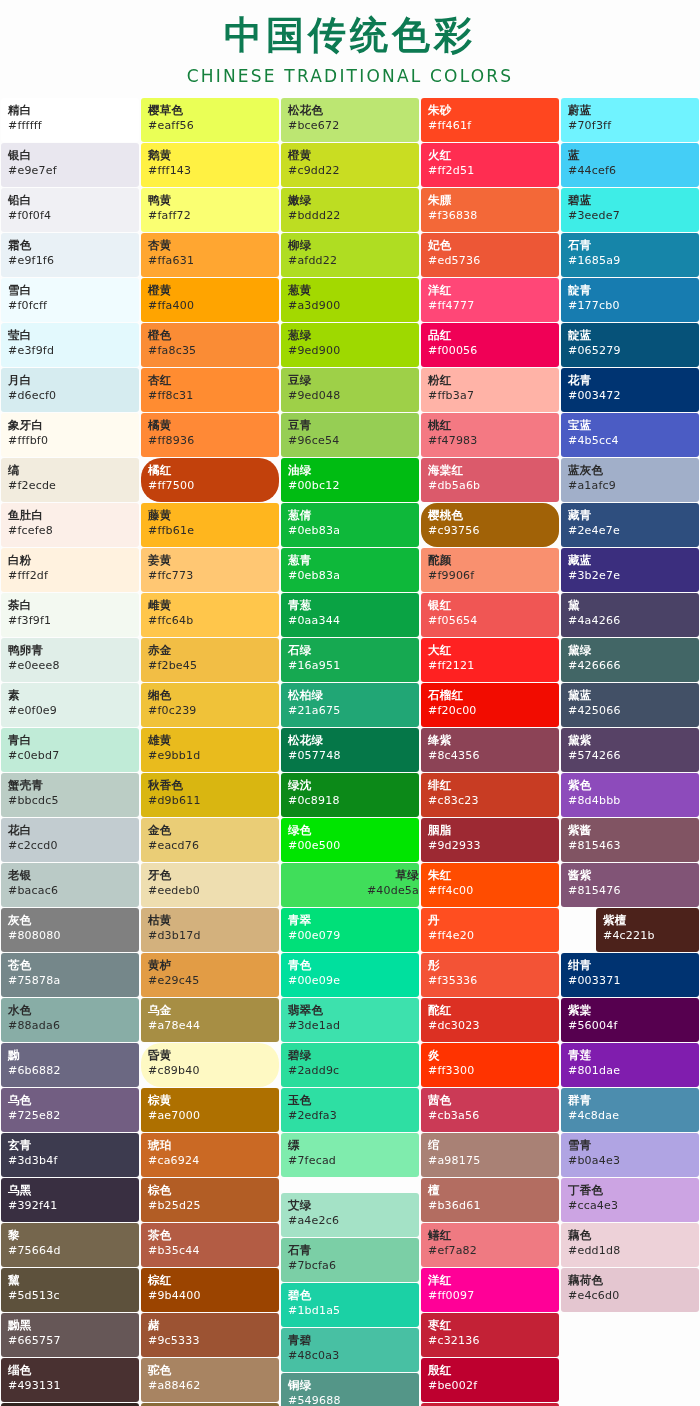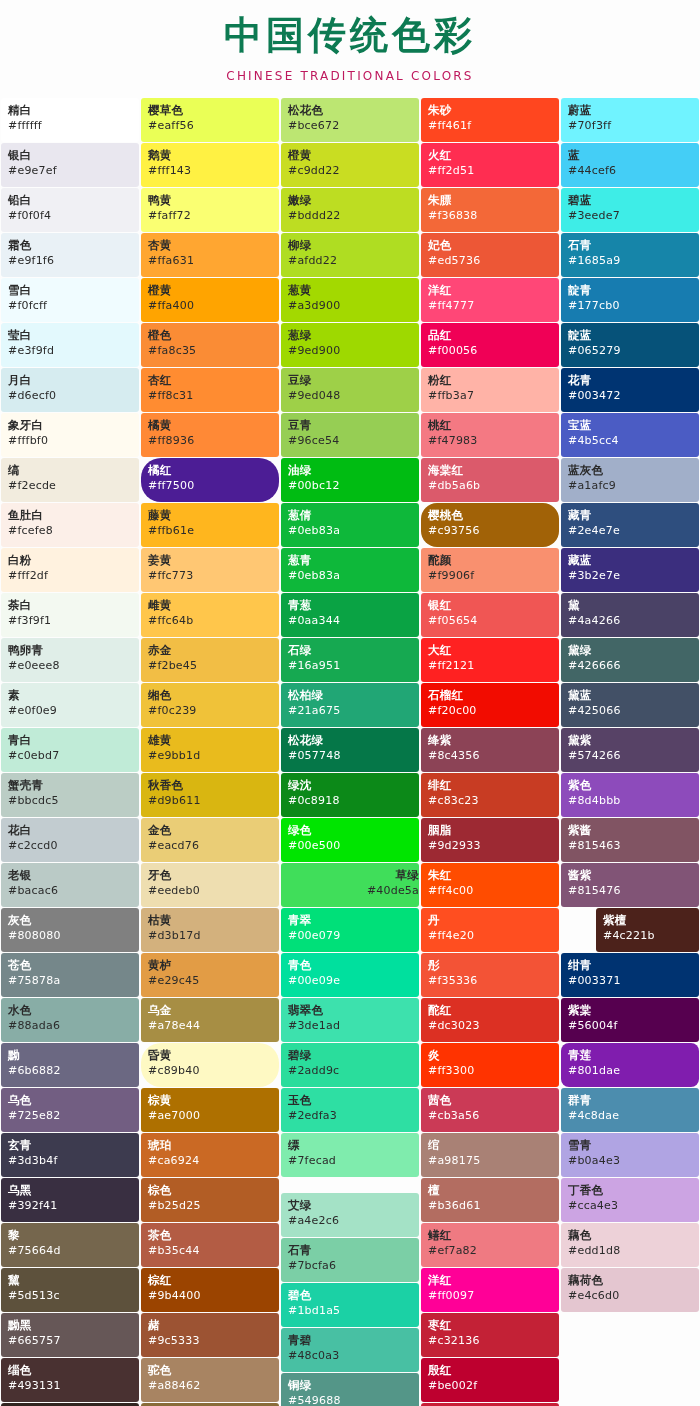--- a/index.html
+++ b/index.html
@@ -21,22 +21,22 @@
   .title-cn{
     font-size:38px;
     font-weight:bold;
     color:#0d7a52;
     letter-spacing:4px;
     line-height:54px;
     margin:0;
     font-family:"DejaVu Sans","Liberation Sans",sans-serif;
   }
   .title-en{
-    font-size:12px;
-    color:#be185d;
+    font-size:17px;
+    color:#15803d;
     letter-spacing:2.2px;
     line-height:24px;
     margin:2px 0 0 0;
     font-family:"DejaVu Sans","Liberation Sans",sans-serif;
   }
 
   
   .grid{
     display:flex;
     flex-direction:row;
@@ -235,21 +235,21 @@
           <span class="sw-hex dark-text">#fa8c35</span>
         </div>
         <div class="swatch" title="杏红 #ff8c31" style="background: rgb(255, 140, 49);">
           <span class="sw-name dark-text">杏红</span>
           <span class="sw-hex dark-text">#ff8c31</span>
         </div>
         <div class="swatch" title="橘黄 #ff8936" style="background: rgb(255, 137, 54);">
           <span class="sw-name dark-text">橘黄</span>
           <span class="sw-hex dark-text">#ff8936</span>
         </div>
-        <div class="swatch" title="橘红 #ff7500" style="background: #4c1d95; border-radius: 20px;">
+        <div class="swatch" title="橘红 #ff7500" style="background: #c2410c; border-radius: 20px;">
           <span class="sw-name light-text">橘红</span>
           <span class="sw-hex light-text">#ff7500</span>
         </div>
         <div class="swatch" title="藤黄 #ffb61e" style="background: rgb(255, 182, 30);">
           <span class="sw-name dark-text">藤黄</span>
           <span class="sw-hex dark-text">#ffb61e</span>
         </div>
         <div class="swatch" title="姜黄 #ffc773" style="background: rgb(255, 199, 115);">
           <span class="sw-name dark-text">姜黄</span>
           <span class="sw-hex dark-text">#ffc773</span>
@@ -644,21 +644,21 @@
           <span class="sw-hex light-text">#4c221b</span>
         </div>
         <div class="swatch" title="绀青 #003371" style="background: rgb(0, 51, 113);">
           <span class="sw-name light-text">绀青</span>
           <span class="sw-hex light-text">#003371</span>
         </div>
         <div class="swatch" title="紫棠 #56004f" style="background: rgb(86, 0, 79);">
           <span class="sw-name light-text">紫棠</span>
           <span class="sw-hex light-text">#56004f</span>
         </div>
-        <div class="swatch" title="青莲 #801dae" style="background: rgb(128, 29, 174); border-radius: 8px;">
+        <div class="swatch" title="青莲 #801dae" style="background: rgb(128, 29, 174);">
           <span class="sw-name light-text">青莲</span>
           <span class="sw-hex light-text">#801dae</span>
         </div>
         <div class="swatch" title="群青 #4c8dae" style="background: rgb(76, 141, 174);">
           <span class="sw-name light-text">群青</span>
           <span class="sw-hex light-text">#4c8dae</span>
         </div>
         <div class="swatch" title="雪青 #b0a4e3" style="background: rgb(176, 164, 227);">
           <span class="sw-name dark-text">雪青</span>
           <span class="sw-hex dark-text">#b0a4e3</span>

